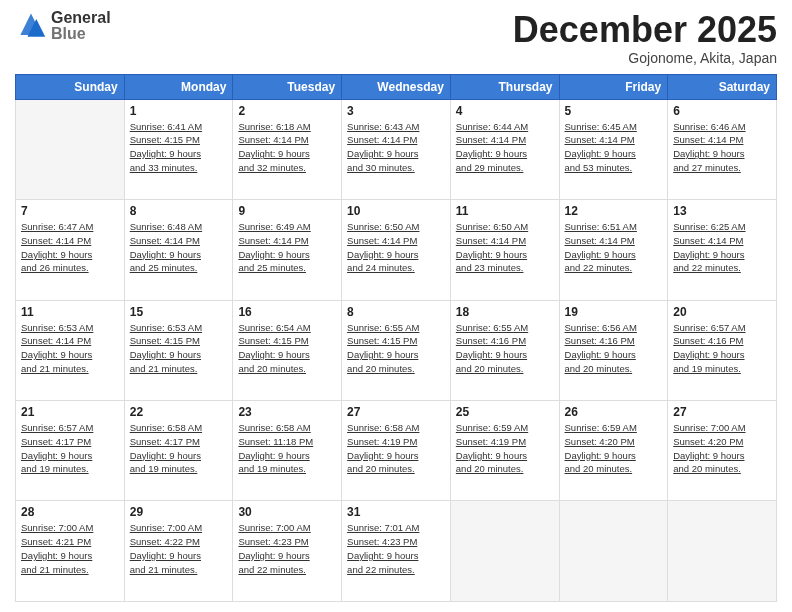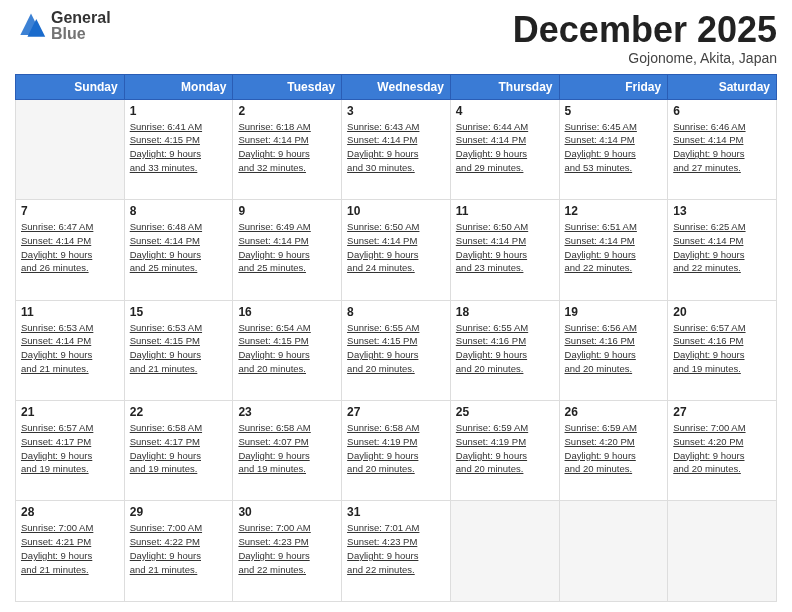--- a/index.html
+++ b/index.html
@@ -342,21 +342,21 @@
               <span>Sunrise: 6:58 AM</span>
               <span>Sunset: 4:17 PM</span>
               <span>Daylight: 9 hours</span>
               <span>and 19 minutes.</span>
             </div>
           </td>
           <td>
             <span class="day-num">23</span>
             <div class="day-info">
               <span>Sunrise: 6:58 AM</span>
-              <span>Sunset: 4:07 PM</span>
+              <span>Sunset: 11:18 PM</span>
               <span>Daylight: 9 hours</span>
               <span>and 19 minutes.</span>
             </div>
           </td>
           <td>
             <span class="day-num">27</span>
             <div class="day-info">
               <span>Sunrise: 6:58 AM</span>
               <span>Sunset: 4:19 PM</span>
               <span>Daylight: 9 hours</span>

